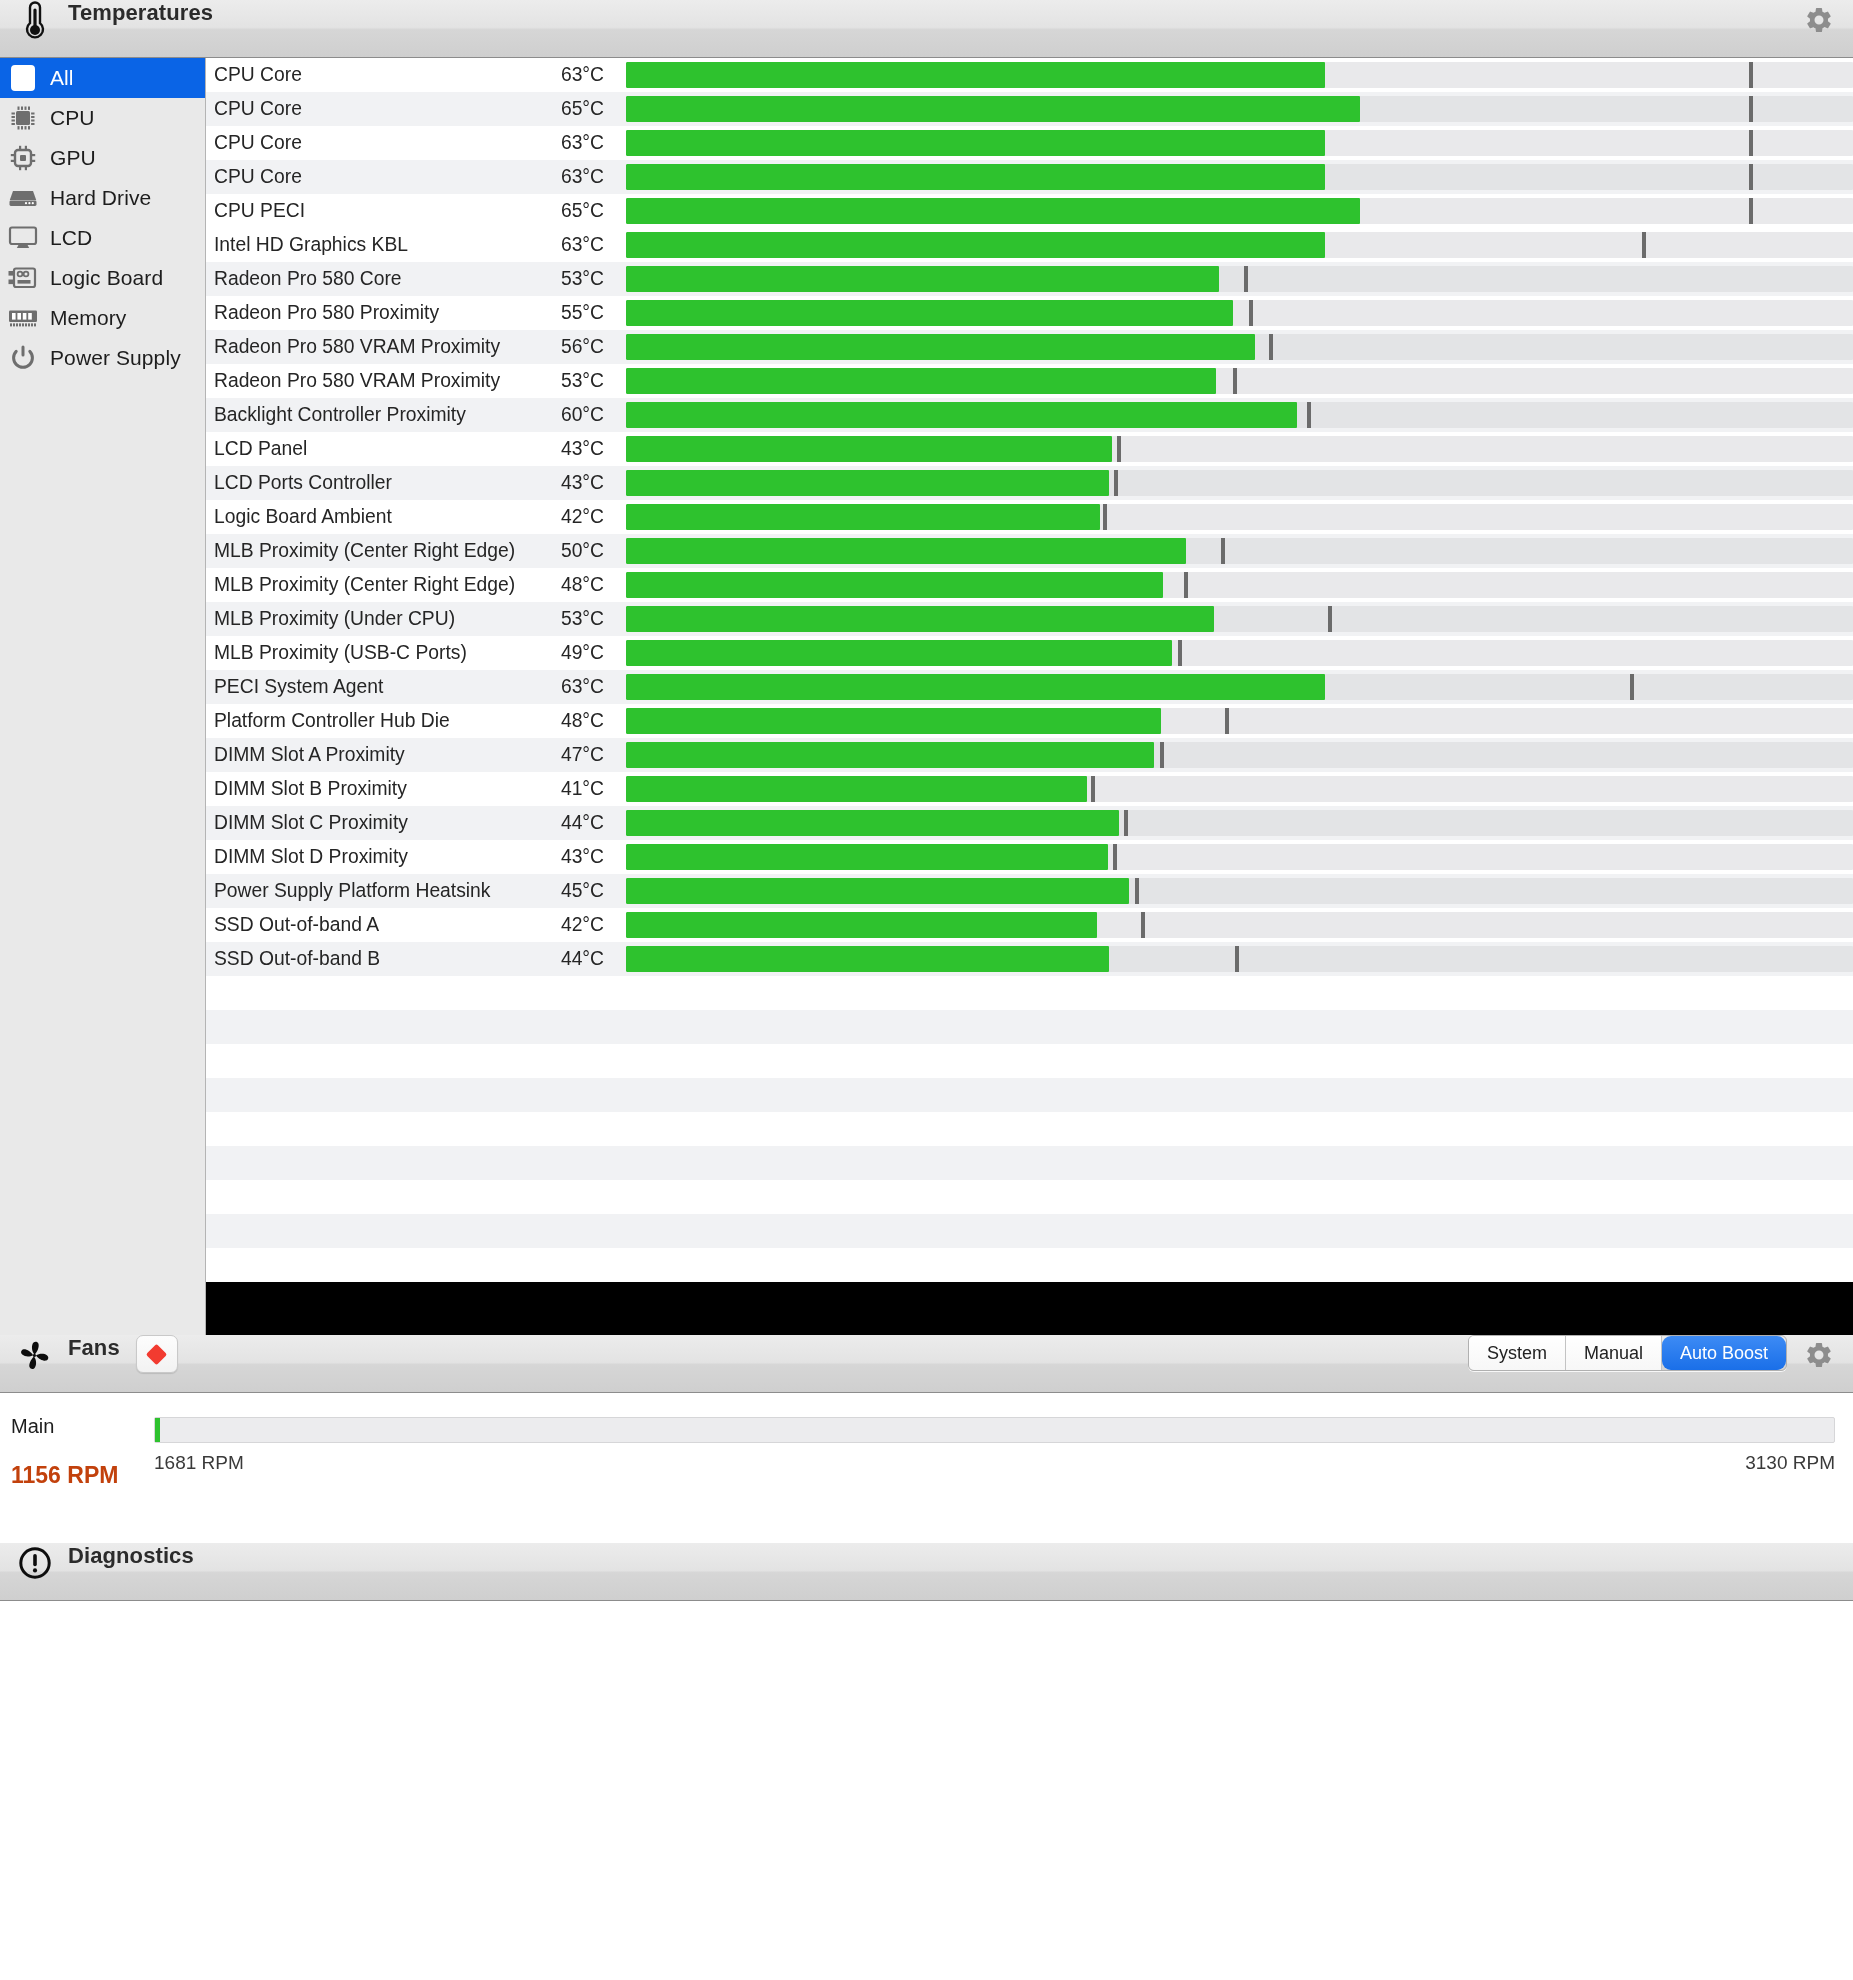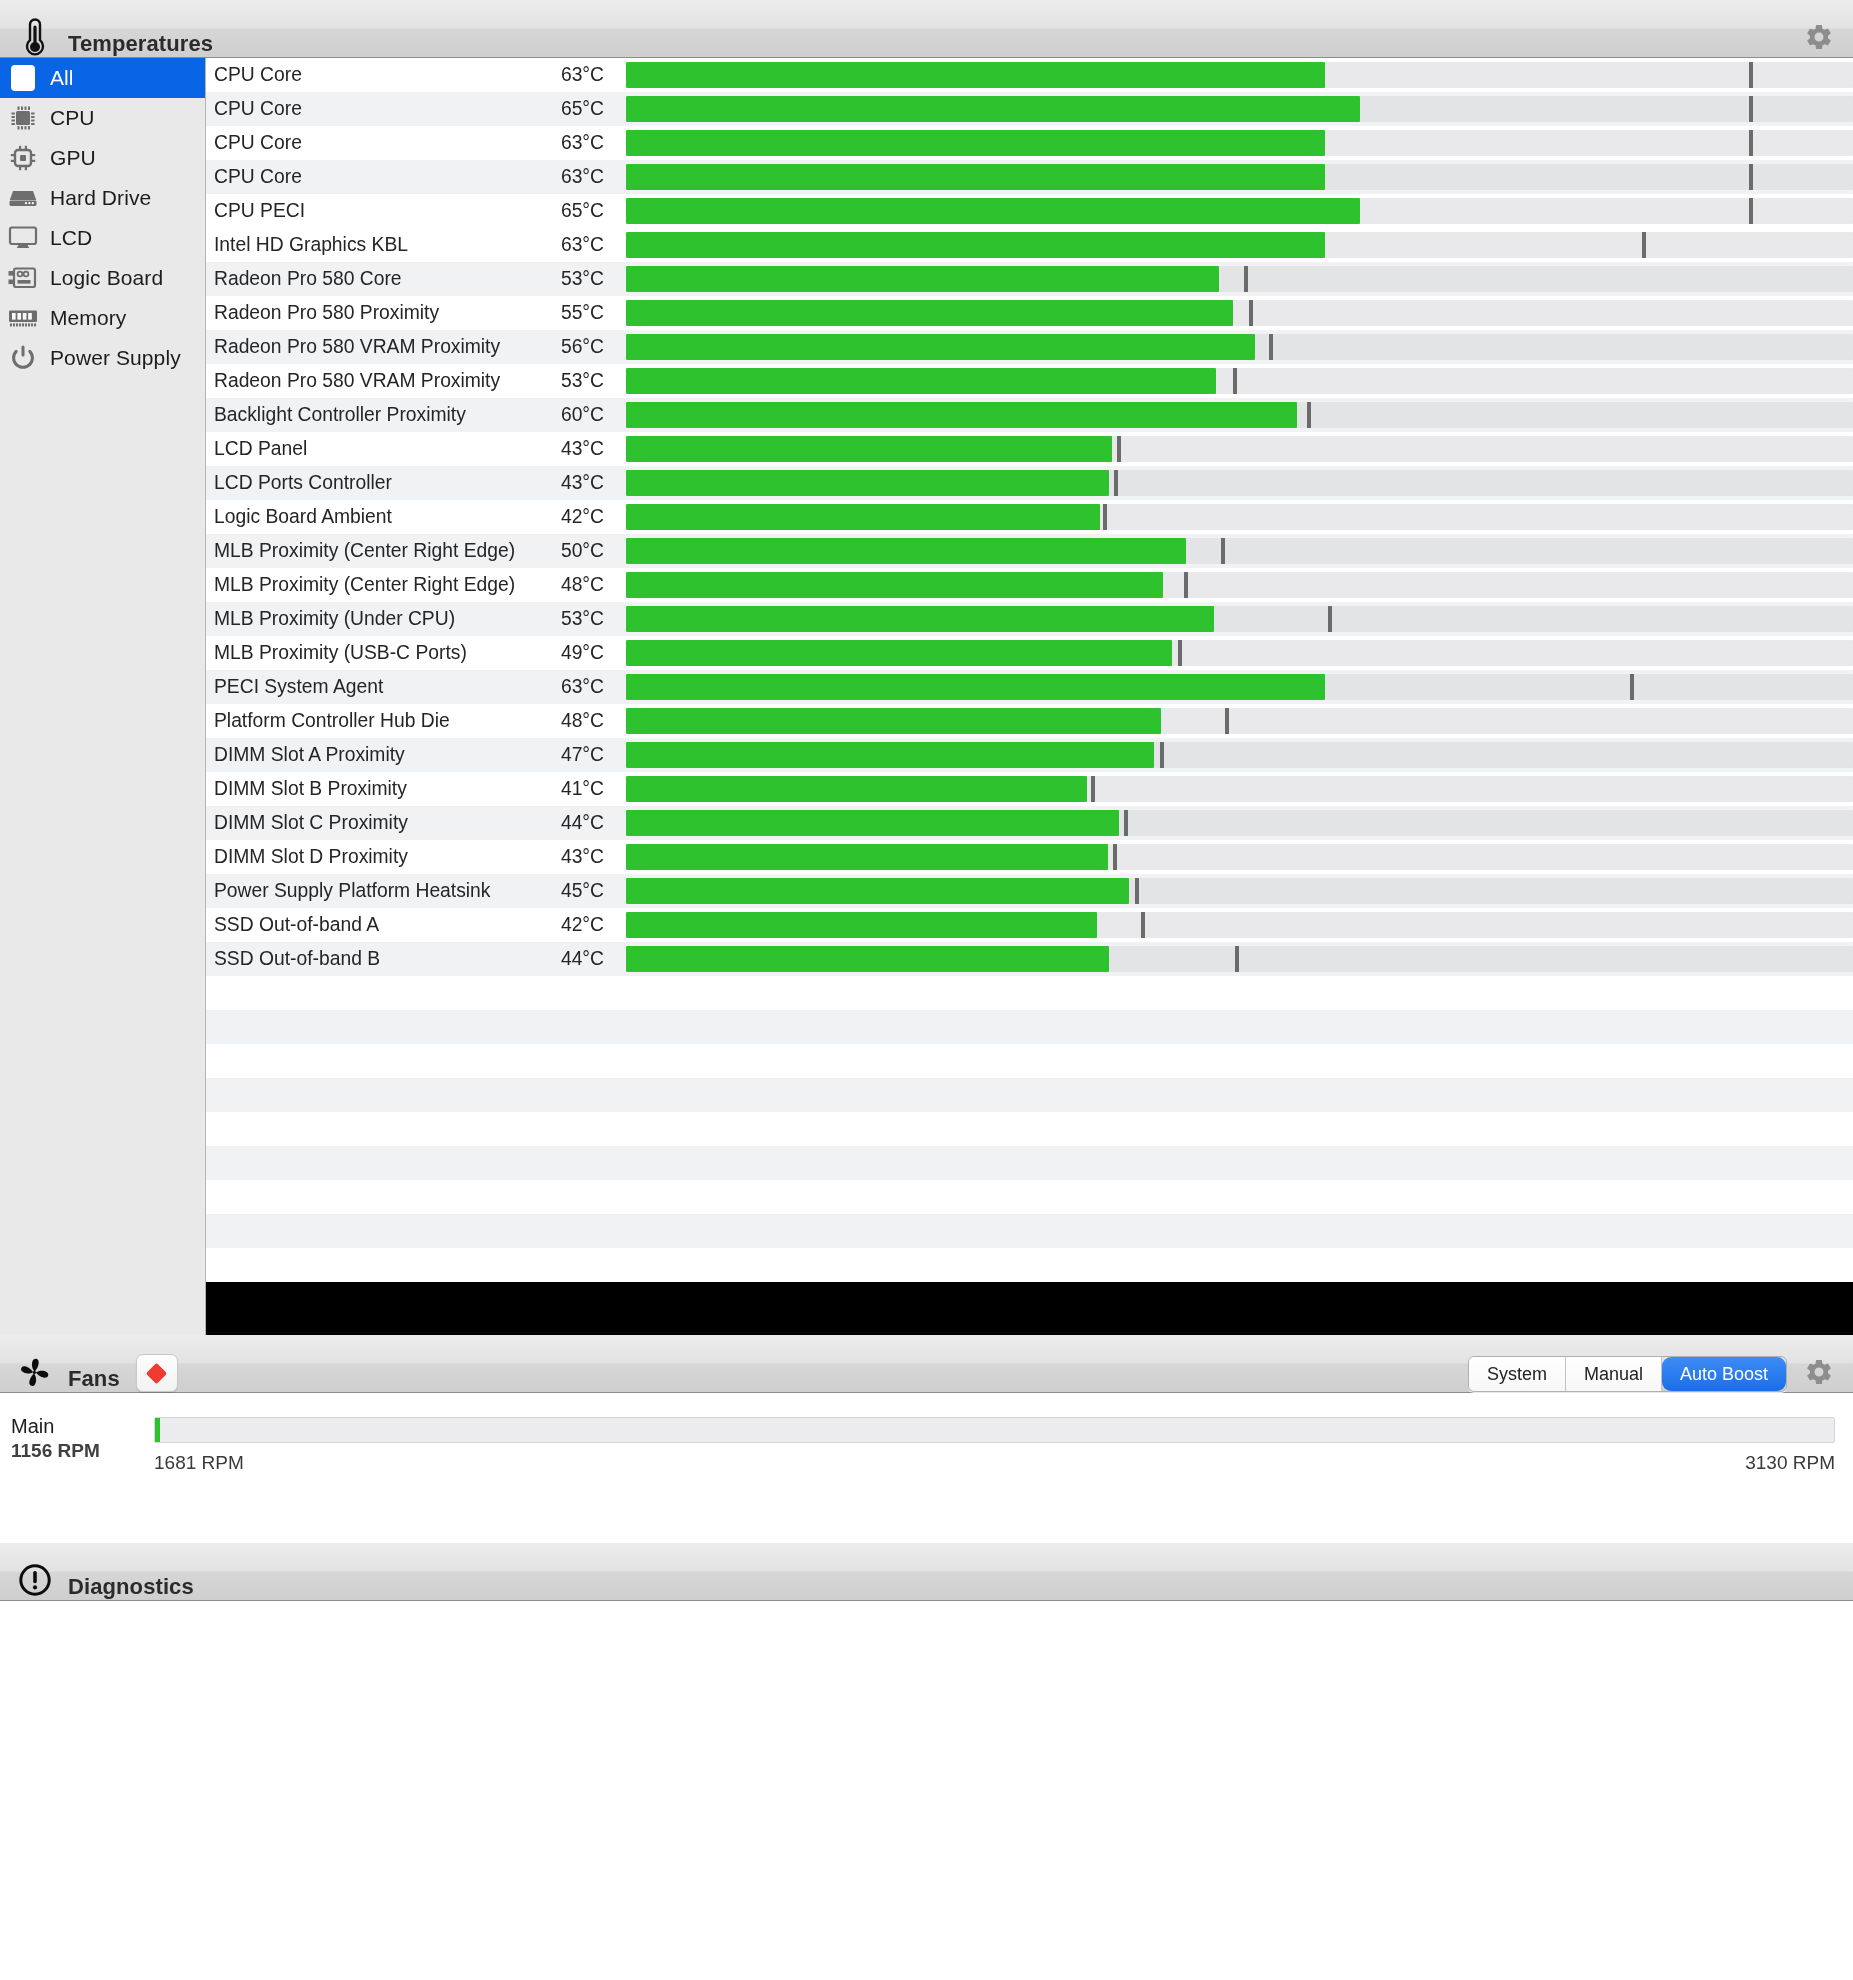--- a/index.html
+++ b/index.html
@@ -17,21 +17,21 @@
     flex-direction: column;
   }
 
   
   .section-header {
     height: 58px;
     min-height: 58px;
     background: linear-gradient(to bottom, #ececec 0%, #e3e3e3 48%, #d6d6d6 52%, #cfcfcf 100%);
     border-bottom: 1px solid #8c8c8c;
     display: flex;
-    align-items: flex-end;
+    align-items: flex-start;
     padding: 0 14px 0 18px;
     box-sizing: border-box;
     position: relative;
   }
   .section-header .sh-icon {
     width: 34px; height: 40px;
     display: flex; align-items: center; justify-content: center;
     margin-right: 16px;
     flex: 0 0 auto;
   }
@@ -212,21 +212,21 @@
     min-height: 150px;
     position: relative;
     box-sizing: border-box;
   }
   .fan-left {
     position: absolute;
     left: 11px; top: 22px;
     width: 139px;
   }
   .fan-left .fl-name { font-size: 20px; color: #1d1d1d; }
-  .fan-left .fl-rpm  { font-size: 19px; color: #404040; font-weight: bold; margin-top: 2px; }
+  .fan-left .fl-rpm  { font-size: 23px; color: #c2410c; font-weight: bold; margin-top: 24px; }
 
   .fan-track {
     position: absolute;
     left: 154px; right: 18px; top: 24px;
     height: 26px;
     background: #ececee;
     border: 1px solid #d6d6d8;
     box-sizing: border-box;
     border-radius: 2px;
   }

